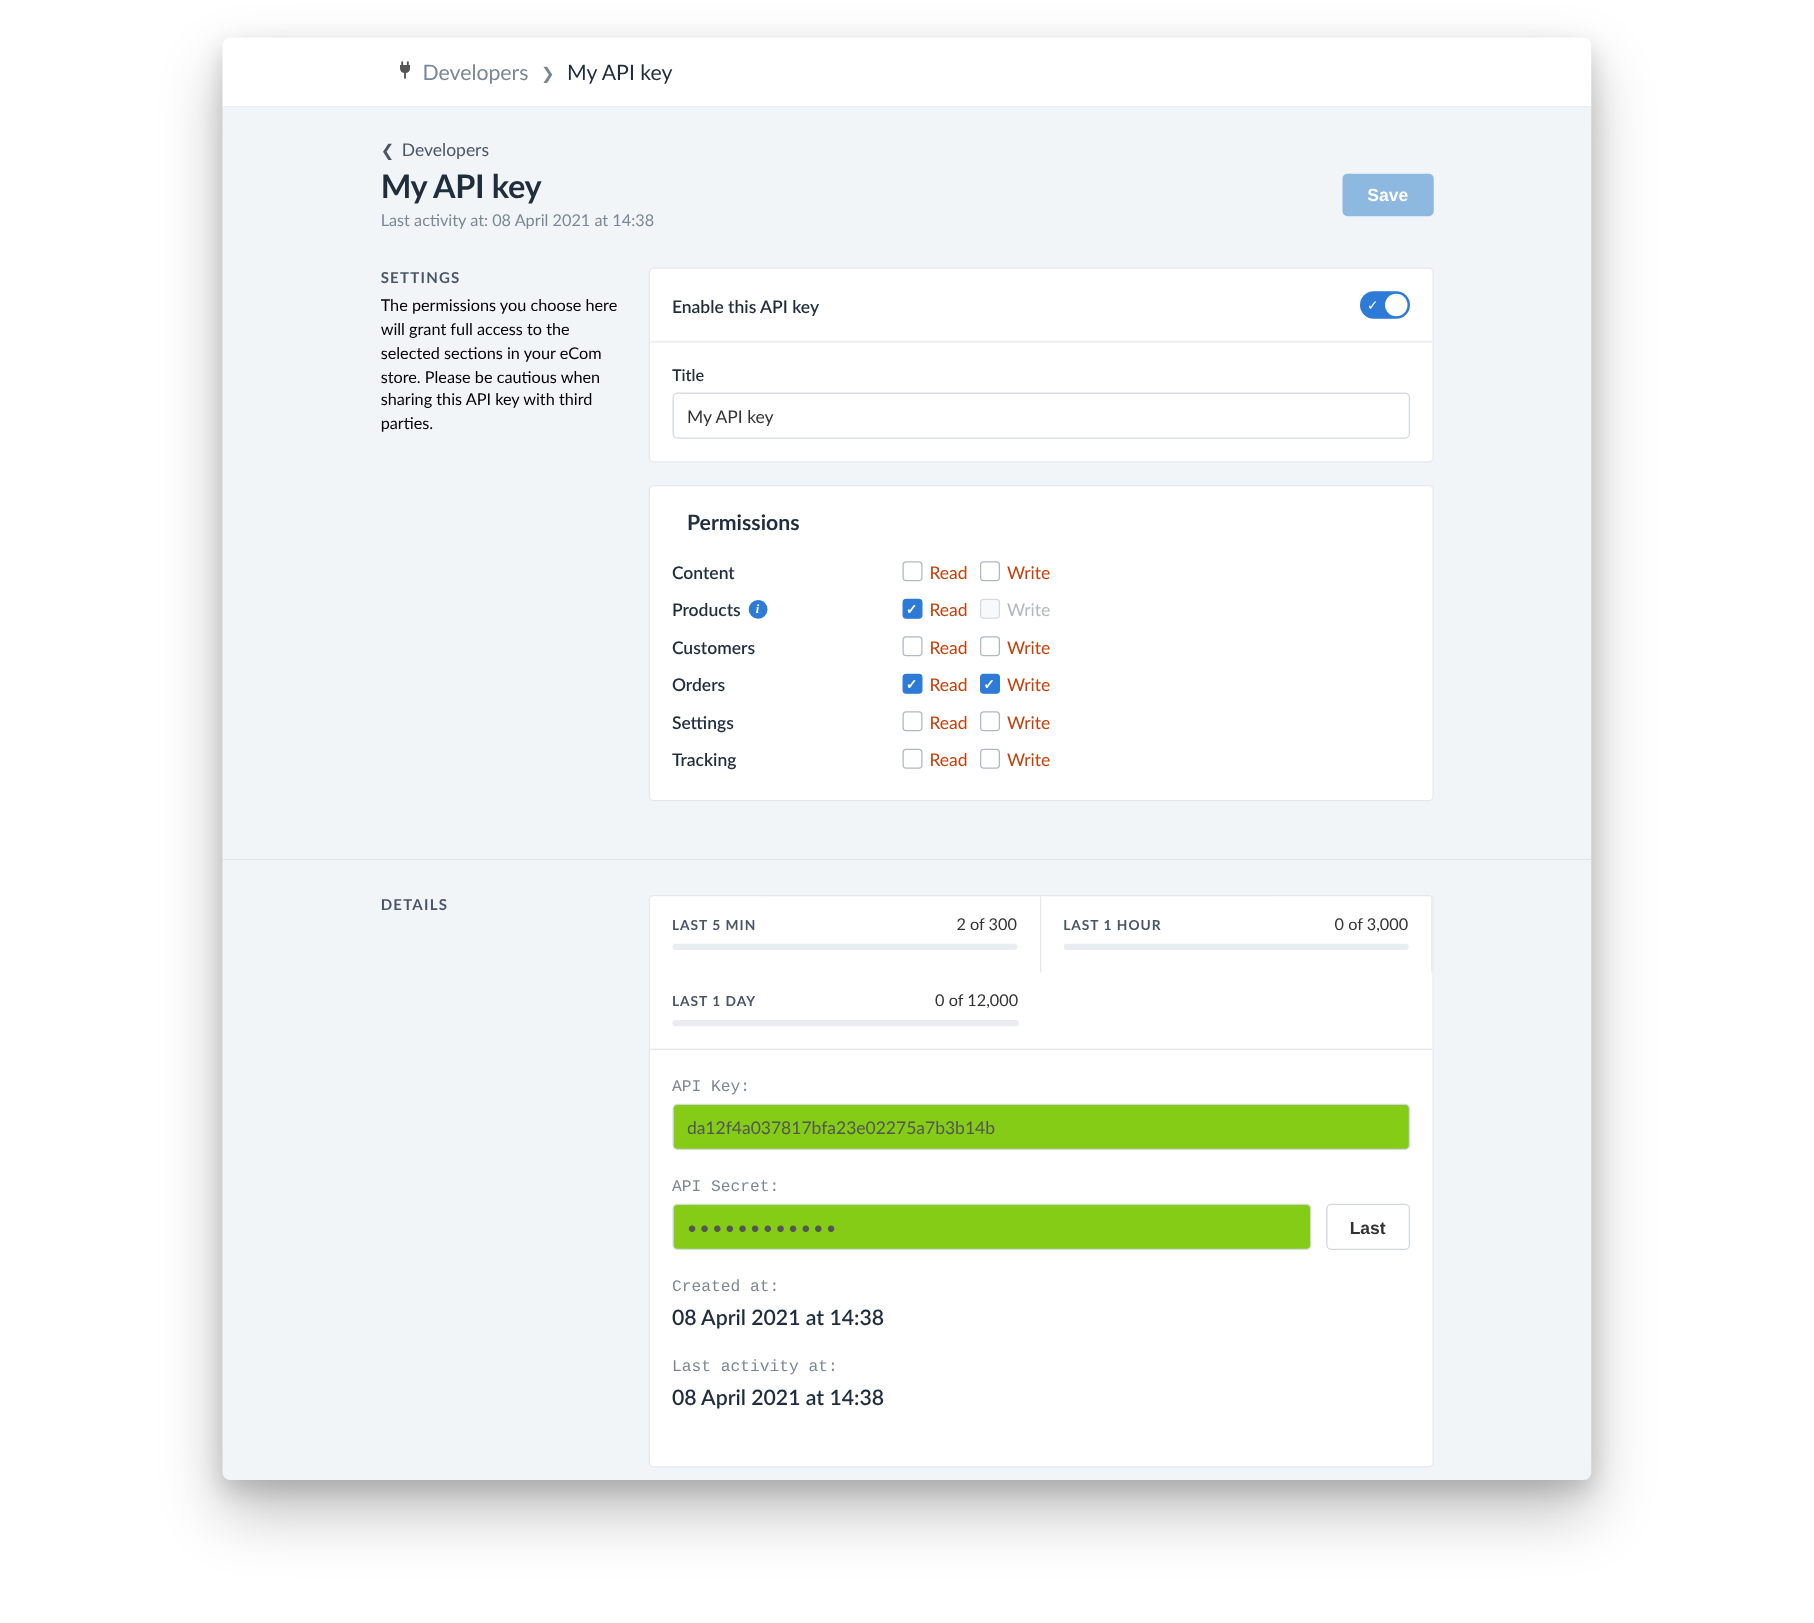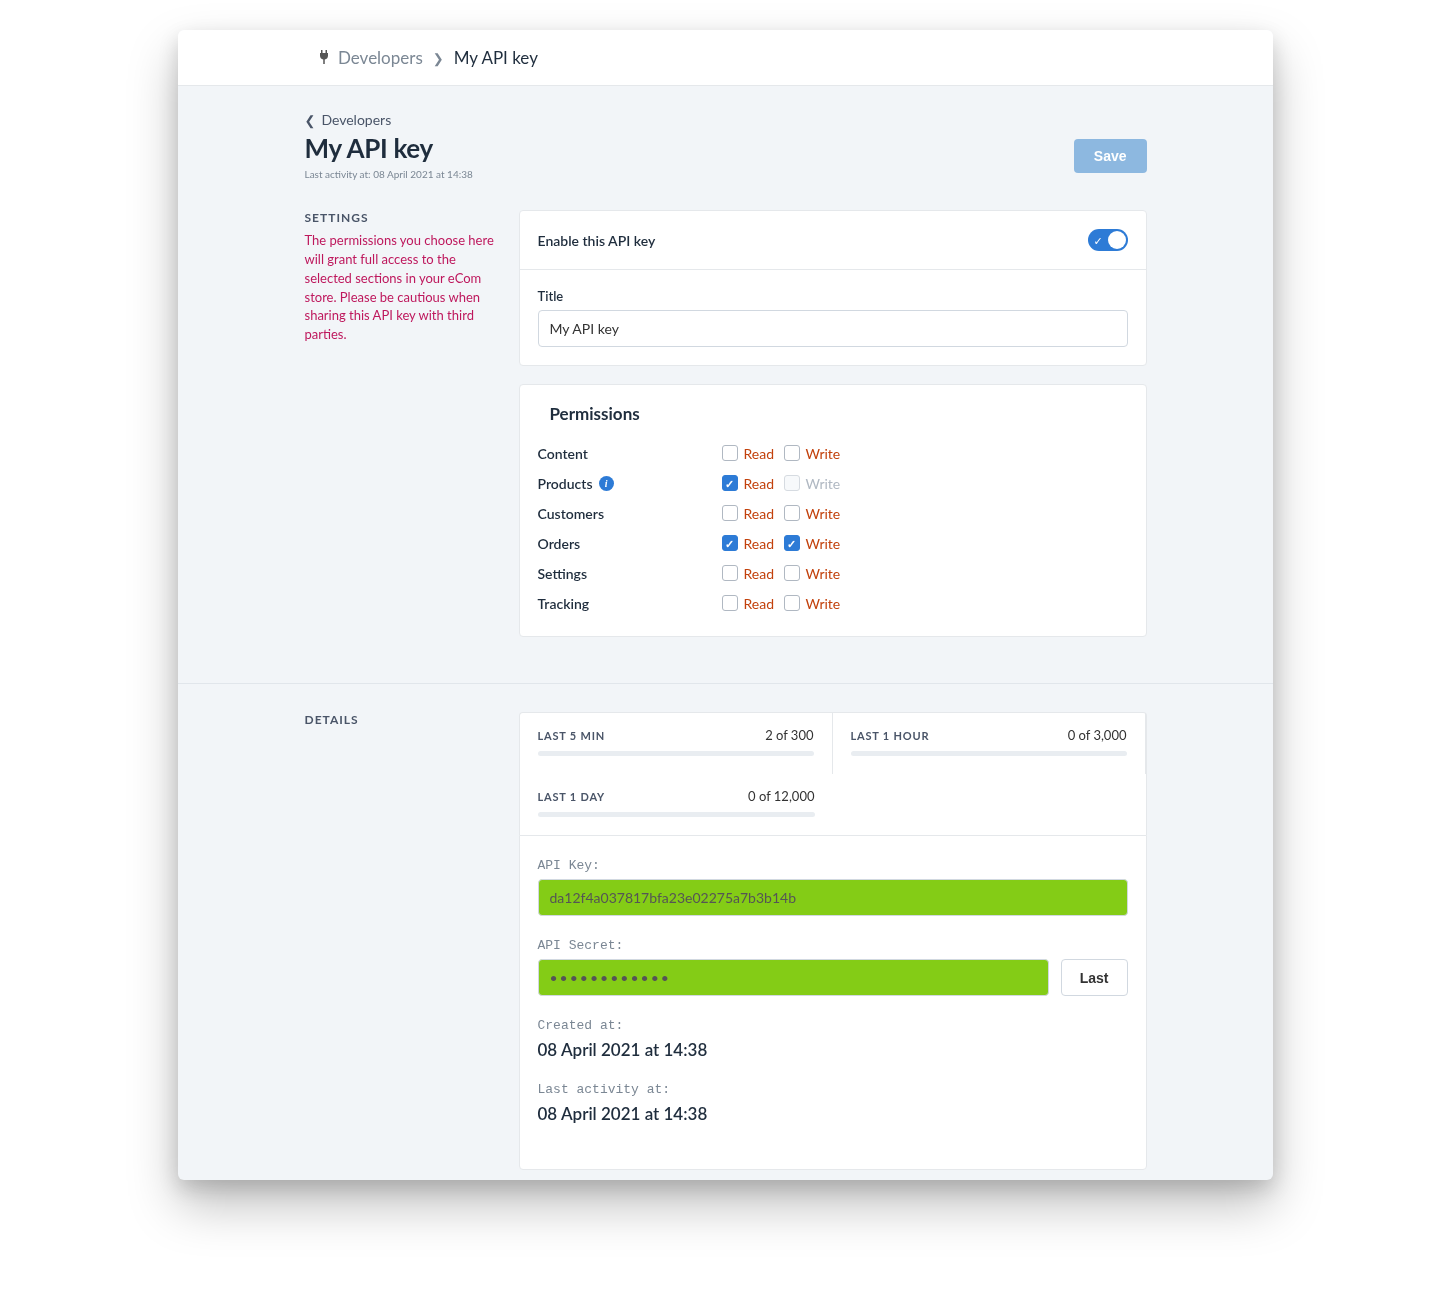--- a/index.html
+++ b/index.html
@@ -44,41 +44,41 @@
   }
   .content-inner {
     width:842px;
     margin:0 auto;
   }
 
   
   .backlink { color:#4a5568; font-size:14px; display:flex; align-items:center; margin-bottom:4px;}
   .backlink .chev-left { margin-right:6px; font-size:13px; color:#4a5568; }
   .page-title { font-size:26px; font-weight:700; color:#1f2d3d; margin:2px 0 4px 0; letter-spacing:-0.3px;}
-  .subtitle { font-size:10px; color:#7b8794; }
+  .subtitle { font-size:13px; color:#7b8794; }
   .header-row { display:flex; justify-content:space-between; align-items:flex-start; margin-bottom:30px;}
   .save-btn {
     background:#8db8e0;
     color:#fff;
     border:none;
     border-radius:4px;
     padding:9px 20px;
     font-size:14px;
     font-weight:600;
     margin-top:28px;
   }
 
   
   .section { display:flex; gap:24px; margin-bottom:0; }
   .section-side { width:190px; flex-shrink:0; }
   .section-side h4 {
     font-size:12px; letter-spacing:1px; text-transform:uppercase;
     color:#4a5568; font-weight:700; margin:0 0 6px 0;
   }
-  .section-side p { font-size:13px; color:#be185d; line-height:1.45; margin:0; }
+  .section-side p { font-size:13px; color:#000000; line-height:1.45; margin:0; }
   .section-body { flex:1; }
 
   .card {
     background:#fff;
     border:1px solid #e5e8eb;
     border-radius:4px;
     margin-bottom:18px;
     padding:18px 18px;
   }
   .card .row-between { display:flex; justify-content:space-between; align-items:center; }

